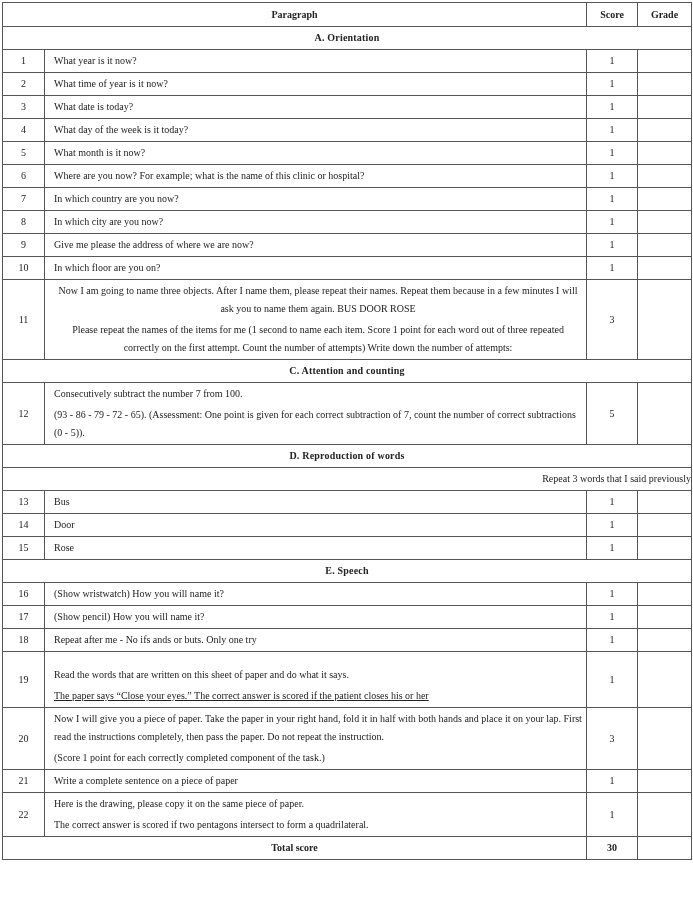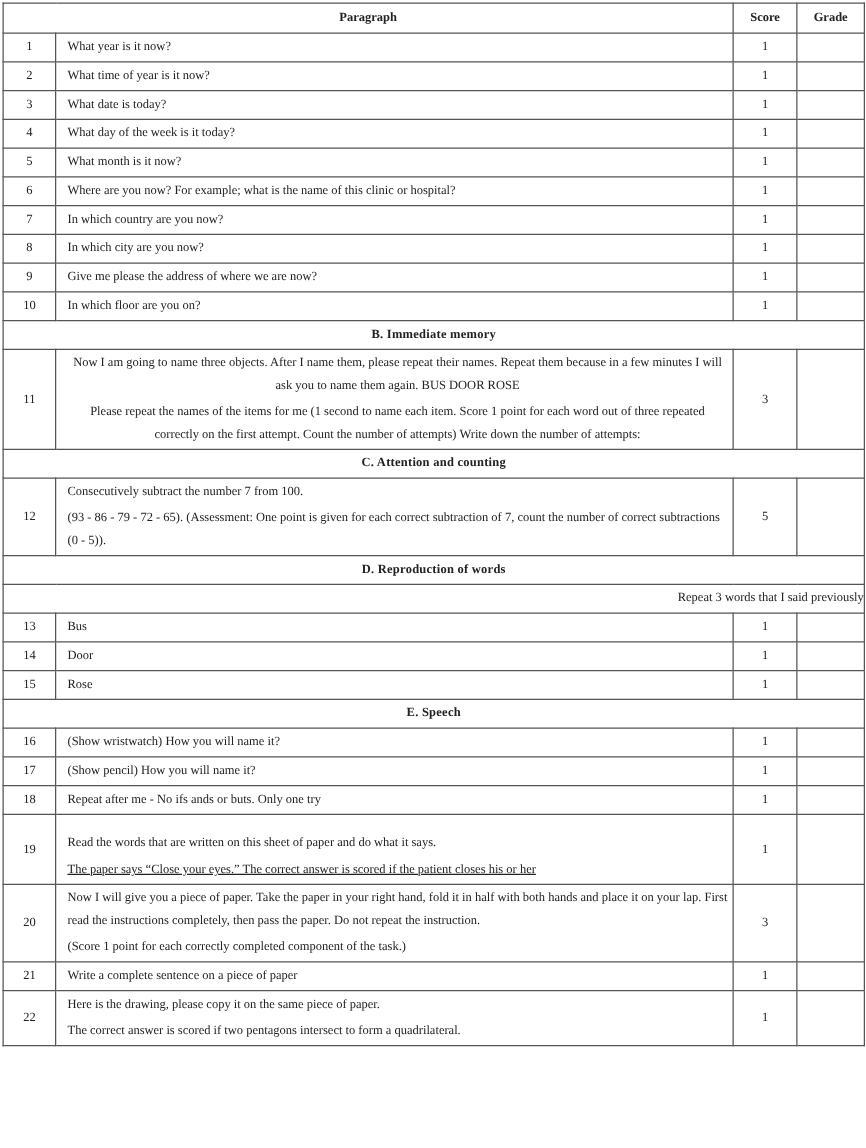--- a/index.html
+++ b/index.html
@@ -41,20 +41,23 @@
     <col style="width:54px">
   </colgroup>
   <thead>
     <tr>
       <th colspan="2">Paragraph</th>
       <th>Score</th>
       <th>Grade</th>
     </tr>
   </thead>
   <tbody id="tbody">
+      <tr class="section">
+        <td colspan="4">A. Orientation</td>
+      </tr>
       <tr class="single">
         <td class="num">1</td>
         <td class="text">
           <p>What year is it now?</p>
         </td>
         <td class="score">1</td>
         <td class="grade"></td>
       </tr>
       <tr class="single">
         <td class="num">2</td>
@@ -120,23 +123,20 @@
         <td class="score">1</td>
         <td class="grade"></td>
       </tr>
       <tr class="single">
         <td class="num">10</td>
         <td class="text">
           <p>In which floor are you on?</p>
         </td>
         <td class="score">1</td>
         <td class="grade"></td>
-      </tr>
-      <tr class="section">
-        <td colspan="4">B. Immediate memory</td>
       </tr>
       <tr class="multi">
         <td class="num">11</td>
         <td class="text" style="padding-top: 2px; padding-bottom: 2px; text-align: center;">
           <p>Now I am going to name three objects. After I name them, please repeat their names. Repeat them because in a few minutes I will ask you to name them again. BUS  DOOR ROSE</p>
           <p style="margin-top: 3px;">Please repeat the names of the items for me (1 second to name each item. Score 1 point for each word out of three repeated correctly on the first attempt. Count the number of attempts) Write down the number of attempts:</p>
         </td>
         <td class="score">3</td>
         <td class="grade"></td>
       </tr>
@@ -237,14 +237,19 @@
       </tr>
       <tr class="multi">
         <td class="num">22</td>
         <td class="text" style="padding-top: 2px; padding-bottom: 2px;">
           <p>Here is the drawing, please copy it on the same piece of paper.</p>
           <p style="margin-top: 3px;">The correct answer is scored if two pentagons intersect to form a quadrilateral.</p>
         </td>
         <td class="score">1</td>
         <td class="grade"></td>
       </tr>
+      <tr class="total">
+        <td colspan="2" class="label">Total score</td>
+        <td class="score">30</td>
+        <td class="grade"></td>
+      </tr>
     </tbody>
 </table>
 
 </body></html>

